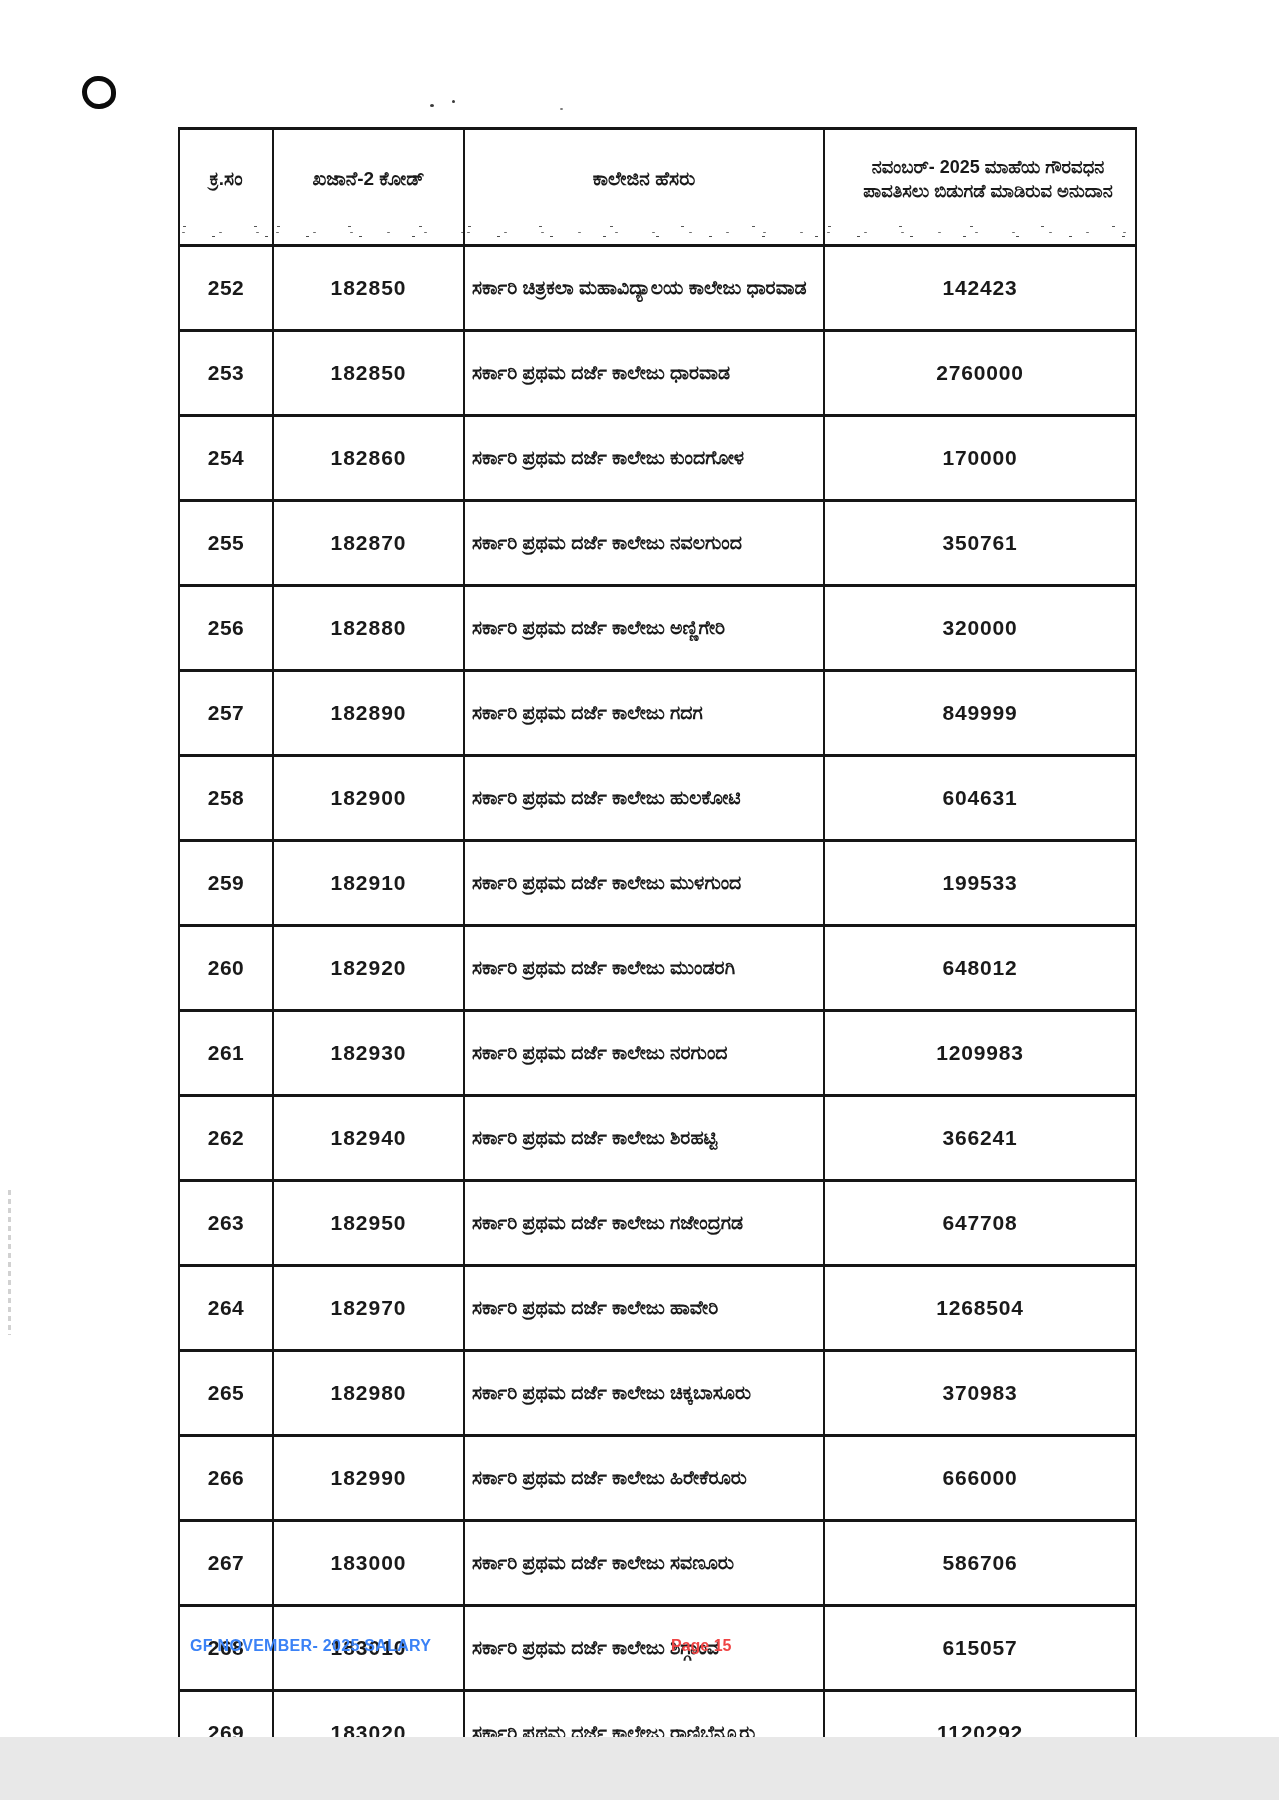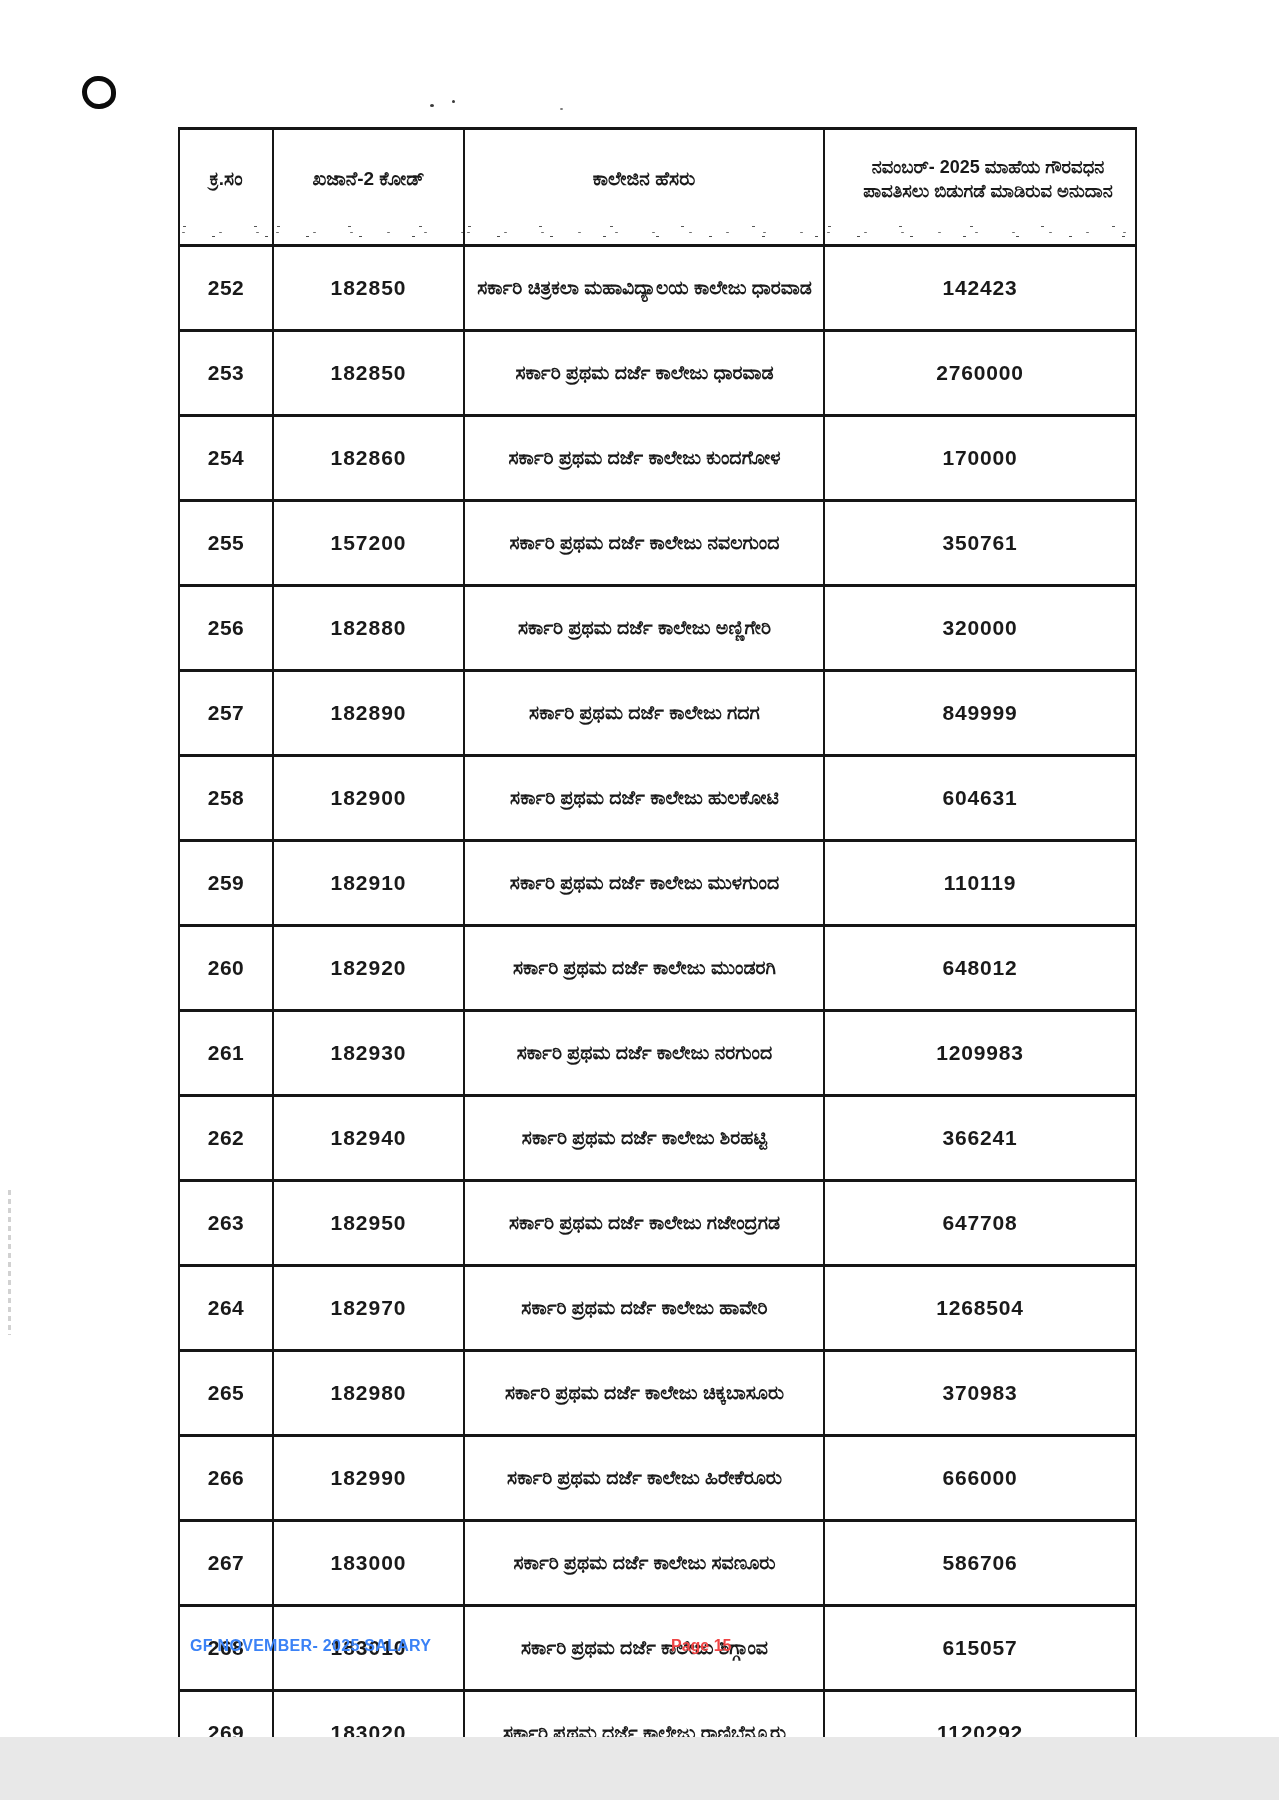--- a/index.html
+++ b/index.html
@@ -95,21 +95,21 @@
     letter-spacing: 0.5px;
     margin-left: 28px;
   }
   .grant-table td.c-code {
     text-align: center;
     font-size: 21px;
     font-weight: bold;
     letter-spacing: 1px;
   }
   .grant-table td.c-college {
-    text-align: center;
+    text-align: left;
     font-size: 19px;
     font-weight: 600;
     line-height: 1.4;
     padding: 4px 6px 4px 7px;
   }
   .grant-table td.c-amount {
     text-align: center;
     font-size: 21px;
     font-weight: bold;
     letter-spacing: 0.8px;
@@ -173,21 +173,21 @@
     <td class="c-amount">2760000</td>
   </tr>
         <tr>
     <td class="c-sl">254</td>
     <td class="c-code">182860</td>
     <td class="c-college">ಸರ್ಕಾರಿ ಪ್ರಥಮ ದರ್ಜೆ ಕಾಲೇಜು ಕುಂದಗೋಳ</td>
     <td class="c-amount">170000</td>
   </tr>
         <tr>
     <td class="c-sl">255</td>
-    <td class="c-code">157200</td>
+    <td class="c-code">182870</td>
     <td class="c-college">ಸರ್ಕಾರಿ ಪ್ರಥಮ ದರ್ಜೆ ಕಾಲೇಜು ನವಲಗುಂದ</td>
     <td class="c-amount">350761</td>
   </tr>
         <tr>
     <td class="c-sl">256</td>
     <td class="c-code">182880</td>
     <td class="c-college">ಸರ್ಕಾರಿ ಪ್ರಥಮ ದರ್ಜೆ ಕಾಲೇಜು ಅಣ್ಣಿಗೇರಿ</td>
     <td class="c-amount">320000</td>
   </tr>
         <tr>
@@ -199,21 +199,21 @@
         <tr>
     <td class="c-sl">258</td>
     <td class="c-code">182900</td>
     <td class="c-college">ಸರ್ಕಾರಿ ಪ್ರಥಮ ದರ್ಜೆ ಕಾಲೇಜು ಹುಲಕೋಟಿ</td>
     <td class="c-amount">604631</td>
   </tr>
         <tr>
     <td class="c-sl">259</td>
     <td class="c-code">182910</td>
     <td class="c-college">ಸರ್ಕಾರಿ ಪ್ರಥಮ ದರ್ಜೆ ಕಾಲೇಜು ಮುಳಗುಂದ</td>
-    <td class="c-amount">110119</td>
+    <td class="c-amount">199533</td>
   </tr>
         <tr>
     <td class="c-sl">260</td>
     <td class="c-code">182920</td>
     <td class="c-college">ಸರ್ಕಾರಿ ಪ್ರಥಮ ದರ್ಜೆ ಕಾಲೇಜು ಮುಂಡರಗಿ</td>
     <td class="c-amount">648012</td>
   </tr>
         <tr>
     <td class="c-sl">261</td>
     <td class="c-code">182930</td>

